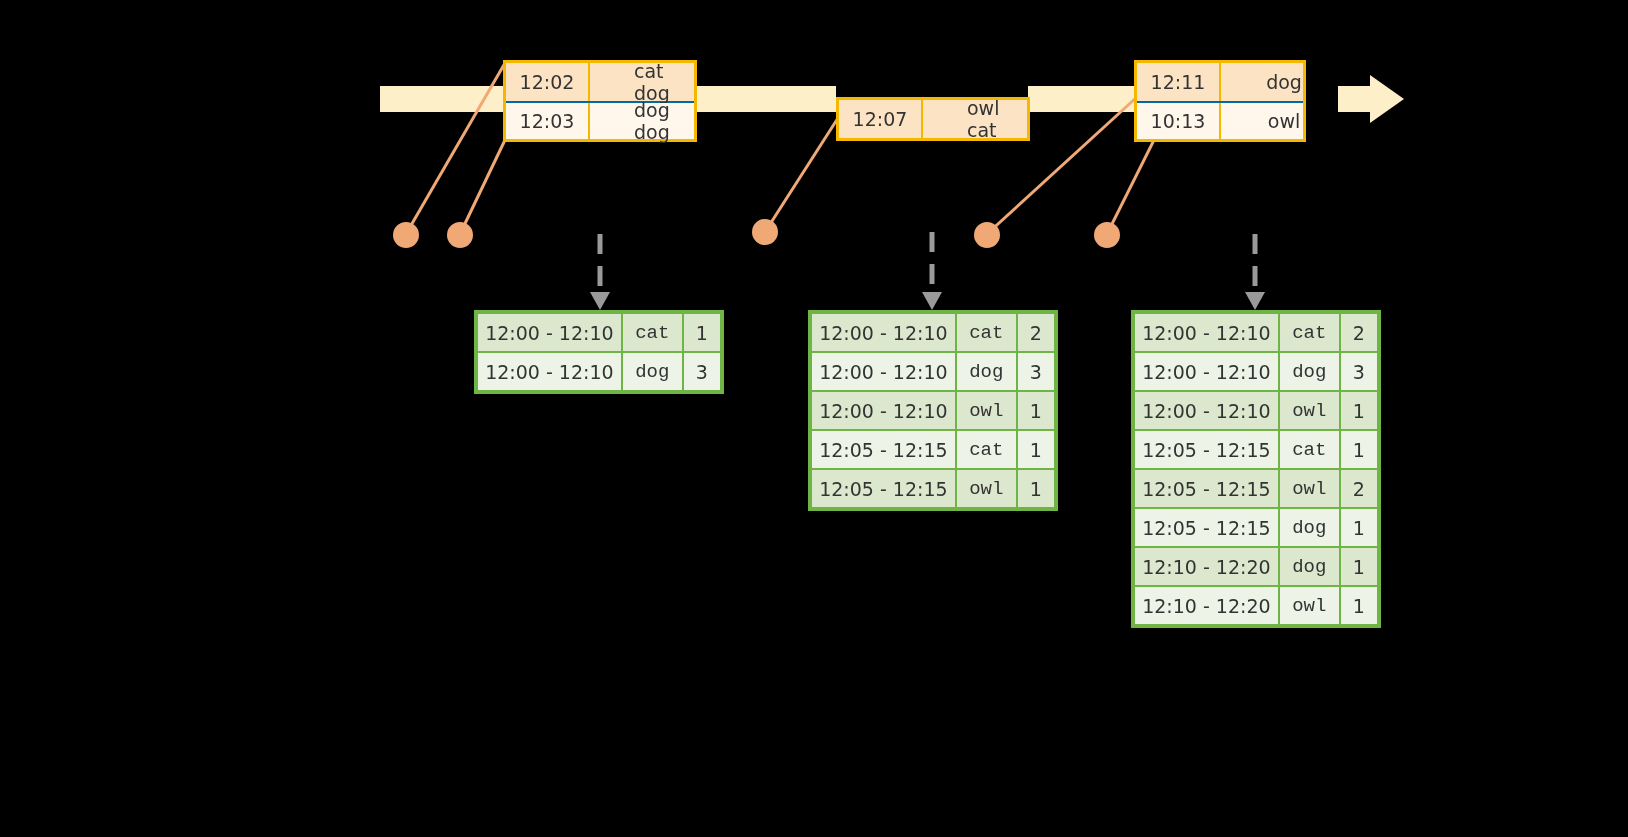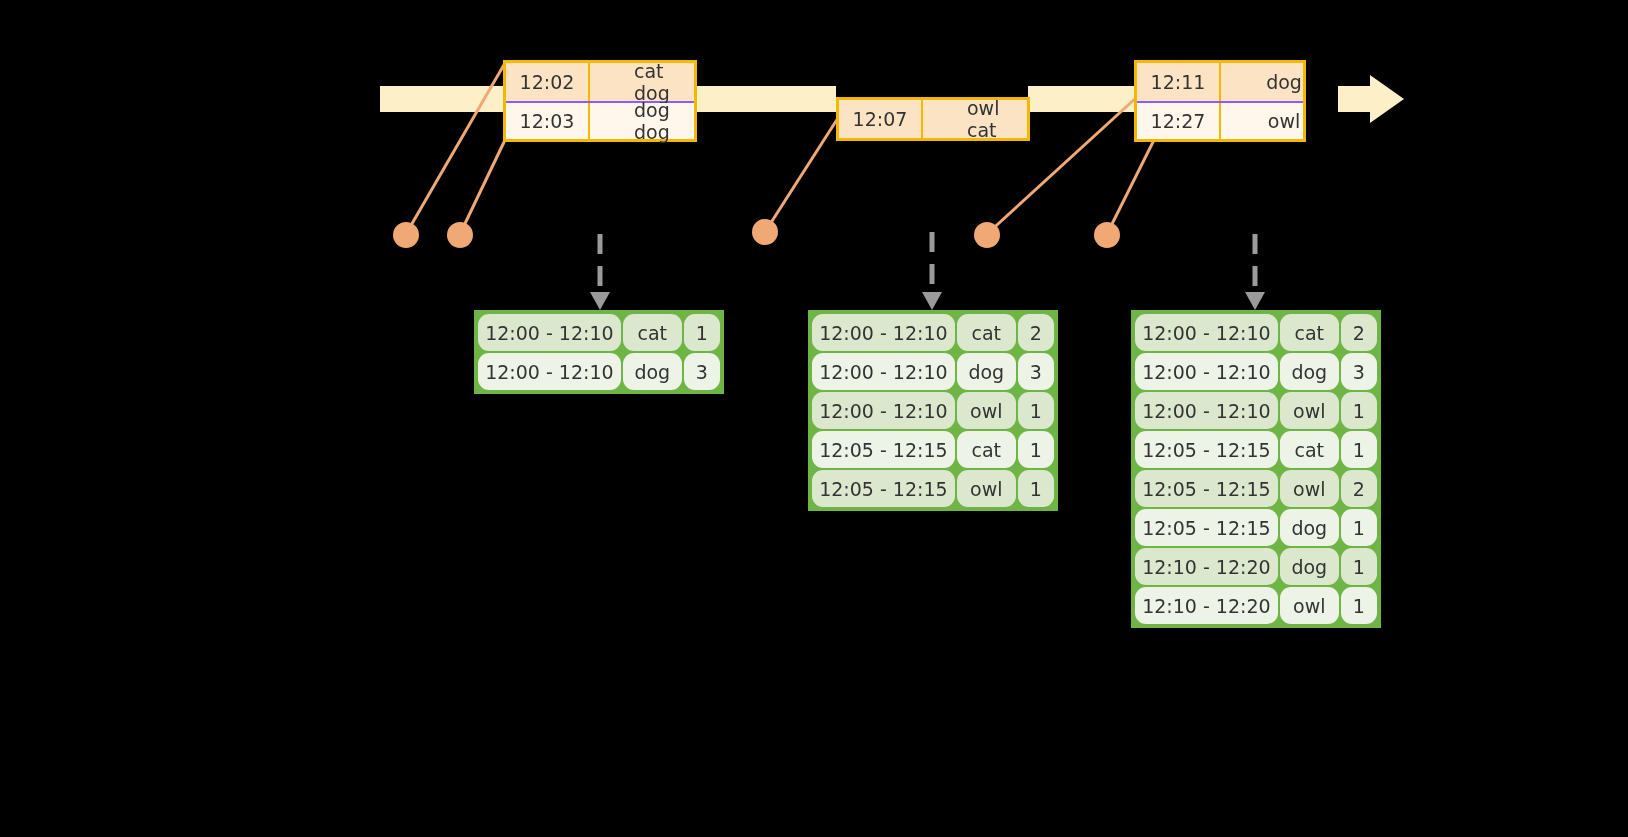--- a/index.html
+++ b/index.html
@@ -29,21 +29,21 @@
     position:absolute;
     border:3px solid #F5B800;
     box-sizing:border-box;
     background:#FFF4E4;
   }
   .event-row{
     display:flex;
     height:38px;
     box-sizing:border-box;
   }
-  .event-row + .event-row{border-top:2px solid #8b5cf6;}
+  .event-row + .event-row{border-top:2px solid #0369a1;}
   .event-row.shaded .ev-time{background:#FCE3C4;}
   .event-row.shaded .ev-val{background:#FCE3C4;}
   .ev-time,.ev-val{
     display:flex;align-items:center;justify-content:center;
     font-size:19px;color:#333;box-sizing:border-box;
     background:#FFF6EC;
   }
   .ev-time{width:84px;border-right:2px solid #F5B800;}
   .ev-val{flex:1;padding-left:44px;}
 
@@ -59,26 +59,25 @@
     height:37px;
     box-sizing:border-box;
     margin-bottom:2px;
   }
   .res-row:last-child{margin-bottom:0;}
   .res-cell{
     display:flex;align-items:center;justify-content:center;
     font-size:19px;color:#333;box-sizing:border-box;
     background:#EDF3E6;
     margin-right:2px;
-    border-radius:11px;
   }
   .res-cell:last-child{margin-right:0;}
   .res-row.alt .res-cell{background:#DCE8CE;}
   .c-window{width:150px;}
-  .c-key{width:62px;}
+  .c-key{width:62px;font-family:Liberation Mono, monospace;}
   .c-count{width:38px;}
 
   svg#links{position:absolute;left:0;top:0;width:1628px;height:837px;overflow:visible;}
 </style>
 </head>
 <body>
 
 <div id="stage">
 
   <div class="timeline-bar" style="left:380px;top:86px;width:125px;"></div>
@@ -134,21 +133,21 @@
       <div class="ev-val">owl cat</div>
     </div>
   </div>
 
   <div class="event-box" style="left:1134px;top:60px;width:172px;">
     <div class="event-row shaded">
       <div class="ev-time">12:11</div>
       <div class="ev-val">dog</div>
     </div>
     <div class="event-row">
-      <div class="ev-time">12:27</div>
+      <div class="ev-time">10:13</div>
       <div class="ev-val">owl</div>
     </div>
   </div>
 
   <div class="result-table" style="left:474px;top:310px;width:250px;">
       <div class="res-row alt">
         <div class="res-cell c-window">12:00 - 12:10</div>
         <div class="res-cell c-key">cat</div>
         <div class="res-cell c-count">1</div>
       </div>

